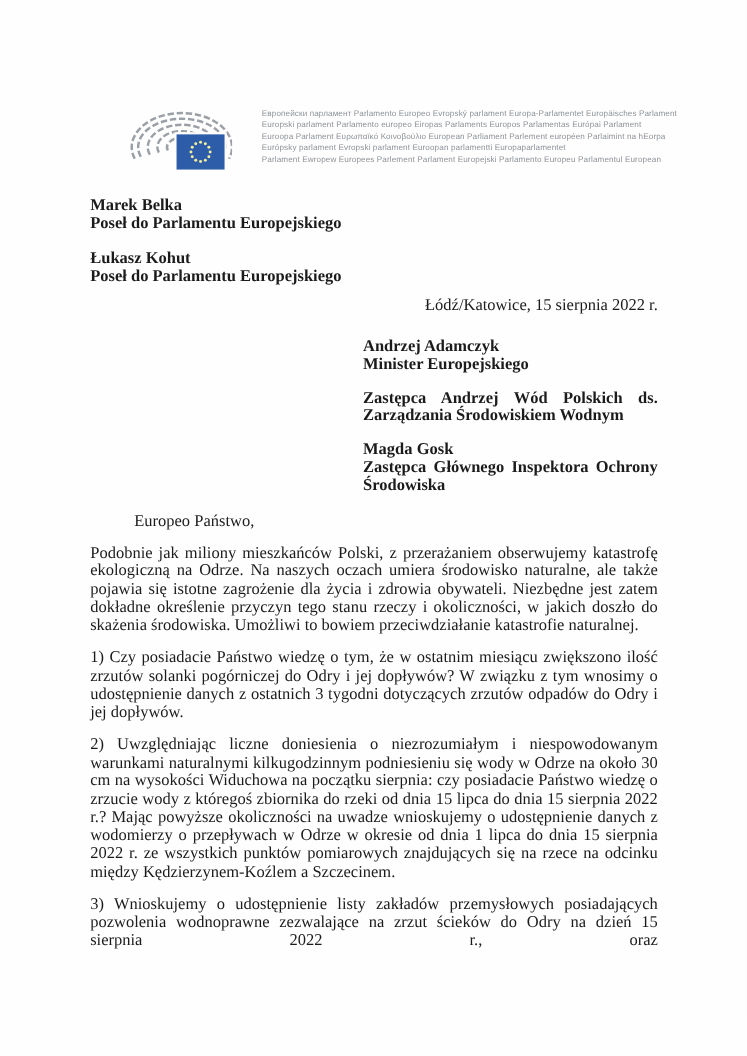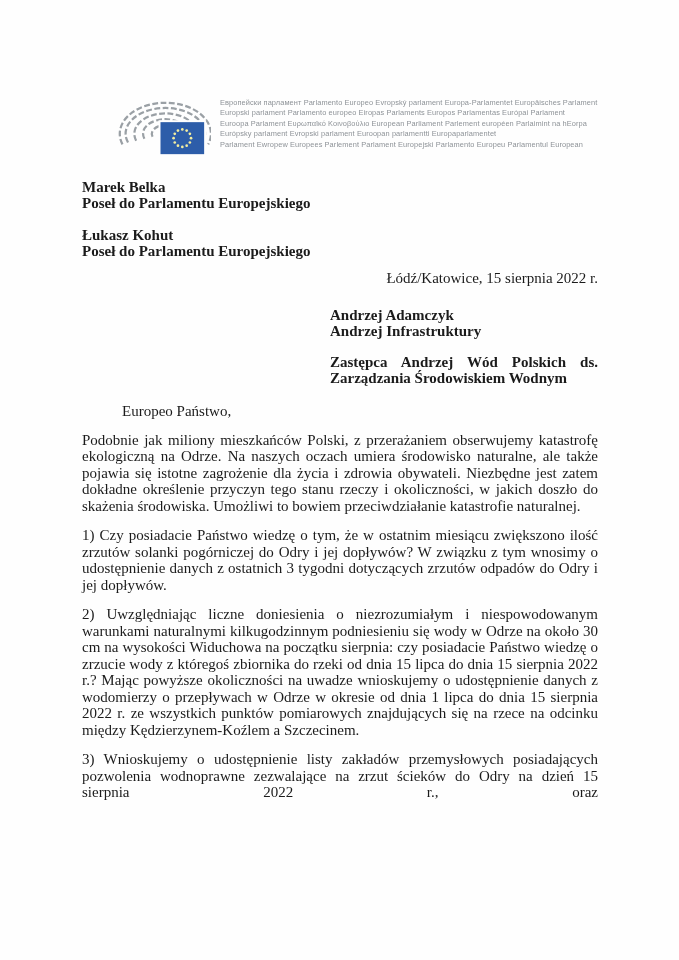--- a/index.html
+++ b/index.html
@@ -10,21 +10,21 @@
     margin:0 auto;
     overflow:hidden;
     font-family:"Liberation Serif", serif;
     color:#1b1b1b;
   }
   
   .letterhead{
     margin:95px 0 0 110px;
     display:flex;
     align-items:flex-start;
-    gap:9px;
+    gap:27px;
     height:66px;
   }
   .ep-logo{flex:0 0 auto;display:block;}
   .ep-logo .arc{fill:none;stroke:#9aa0a5;stroke-width:2.3;stroke-dasharray:6 2.6;}
   .languages{
     padding-top:3px;
     font-family:"Liberation Sans", sans-serif;
     font-size:7.4px;
     line-height:10.4px;
     color:#8d9297;
@@ -117,24 +117,28 @@
     <div class="sender">
       <div>Łukasz Kohut</div>
       <div>Poseł do Parlamentu Europejskiego</div>
     </div>
 
     <div class="dateline">Łódź/Katowice, 15 sierpnia 2022 r.</div>
 
     <div class="recipients">
       <div class="recipient">
         <div>Andrzej Adamczyk</div>
-        <div>Andrzej Infrastruktury</div>
+        <div>Minister Europejskiego</div>
       </div>
       <div class="recipient">
         <div>Zastępca Andrzej Wód Polskich ds. Zarządzania Środowiskiem Wodnym</div>
+      </div>
+      <div class="recipient">
+        <div>Magda Gosk</div>
+        <div>Zastępca Głównego Inspektora Ochrony Środowiska</div>
       </div>
     </div>
 
     <p class="salutation">Europeo Państwo,</p>
 
     <p class="body-par">Podobnie jak miliony mieszkańców Polski, z przerażaniem obserwujemy katastrofę ekologiczną na Odrze. Na naszych oczach umiera środowisko naturalne, ale także pojawia się istotne zagrożenie dla życia i zdrowia obywateli. Niezbędne jest zatem dokładne określenie przyczyn tego stanu rzeczy i okoliczności, w jakich doszło do skażenia środowiska. Umożliwi to bowiem przeciwdziałanie katastrofie naturalnej.</p>
     <p class="body-par">1) Czy posiadacie Państwo wiedzę o tym, że w ostatnim miesiącu zwiększono ilość zrzutów solanki pogórniczej do Odry i jej dopływów? W związku z tym wnosimy o udostępnienie danych z ostatnich 3 tygodni dotyczących zrzutów odpadów do Odry i jej dopływów.</p>
     <p class="body-par">2) Uwzględniając liczne doniesienia o niezrozumiałym i niespowodowanym warunkami naturalnymi kilkugodzinnym podniesieniu się wody w Odrze na około 30 cm na wysokości Widuchowa na początku sierpnia: czy posiadacie Państwo wiedzę o zrzucie wody z któregoś zbiornika do rzeki od dnia 15 lipca do dnia 15 sierpnia 2022 r.? Mając powyższe okoliczności na uwadze wnioskujemy o udostępnienie danych z wodomierzy o przepływach w Odrze w okresie od dnia 1 lipca do dnia 15 sierpnia 2022 r. ze wszystkich punktów pomiarowych znajdujących się na rzece na odcinku między Kędzierzynem-Koźlem a Szczecinem.</p>
     <p class="body-par continued">3) Wnioskujemy o udostępnienie listy zakładów przemysłowych posiadających pozwolenia wodnoprawne zezwalające na zrzut ścieków do Odry na dzień 15 sierpnia 2022 r., oraz</p>
 

